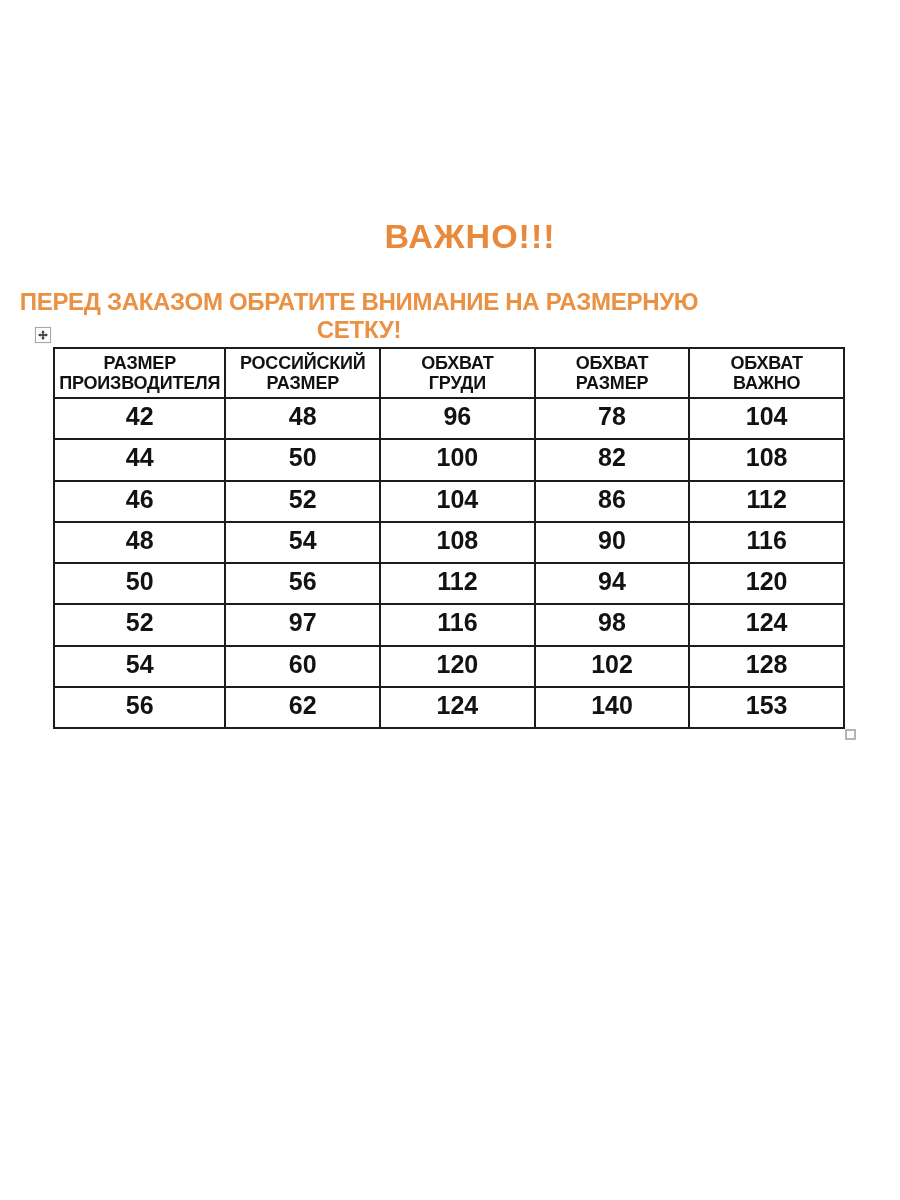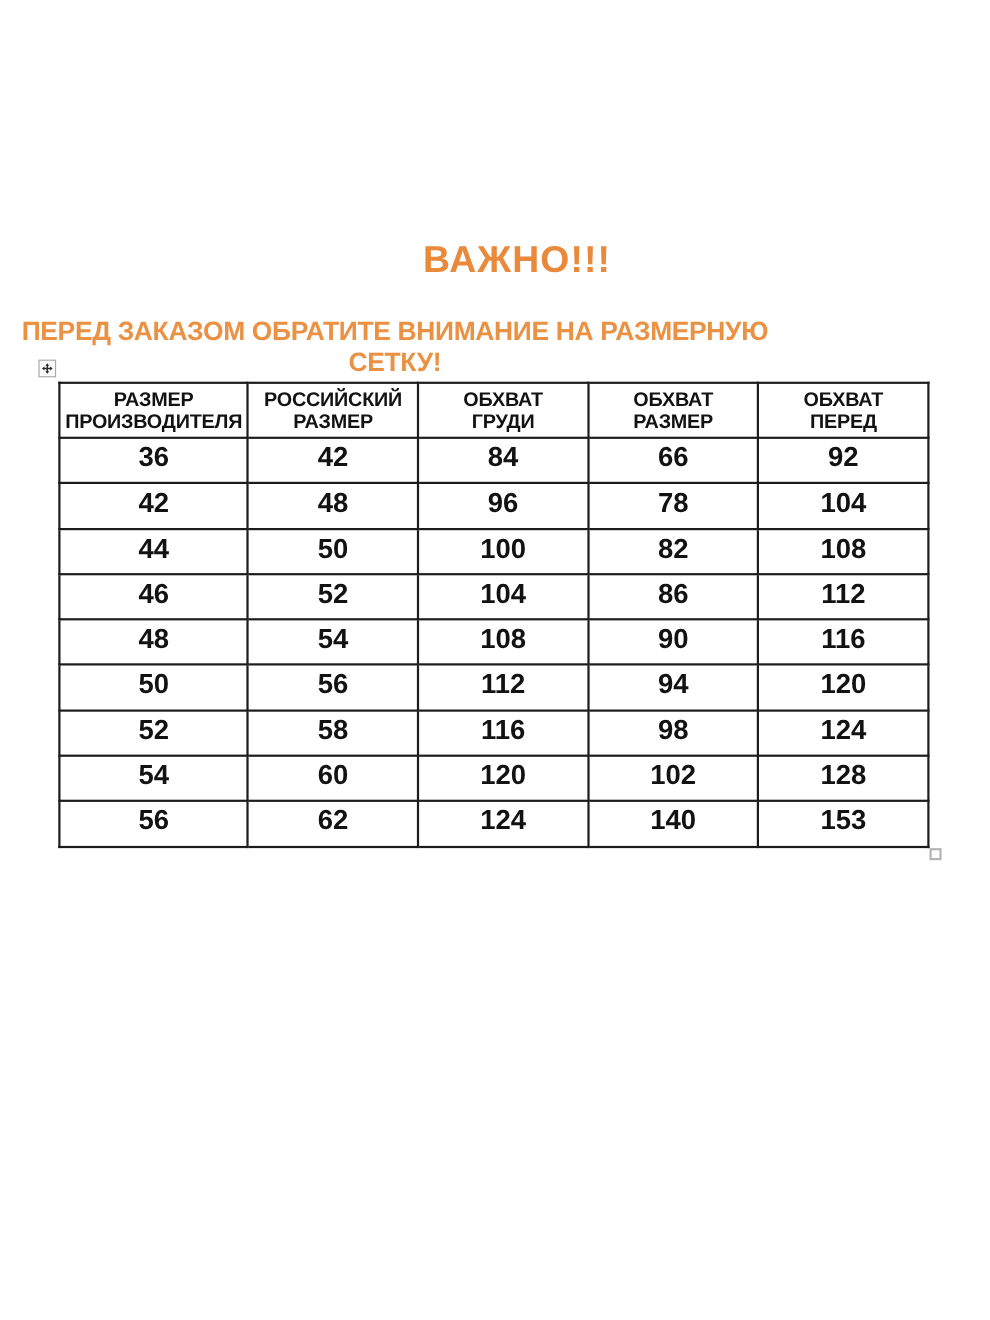--- a/index.html
+++ b/index.html
@@ -90,32 +90,25 @@
             <th>
               <div>ОБХВАТ</div>
               <div>ГРУДИ</div>
             </th>
             <th>
               <div>ОБХВАТ</div>
               <div>РАЗМЕР</div>
             </th>
             <th>
               <div>ОБХВАТ</div>
-              <div>ПЕРЕД</div>
+              <div>ВАЖНО</div>
             </th>
           </tr>
       </thead>
       <tbody id="table-body">
-          <tr>
-            <td>36</td>
-            <td>42</td>
-            <td>84</td>
-            <td>66</td>
-            <td>92</td>
-          </tr>
           <tr>
             <td>42</td>
             <td>48</td>
             <td>96</td>
             <td>78</td>
             <td>104</td>
           </tr>
           <tr>
             <td>44</td>
             <td>50</td>
@@ -139,21 +132,21 @@
           </tr>
           <tr>
             <td>50</td>
             <td>56</td>
             <td>112</td>
             <td>94</td>
             <td>120</td>
           </tr>
           <tr>
             <td>52</td>
-            <td>58</td>
+            <td>97</td>
             <td>116</td>
             <td>98</td>
             <td>124</td>
           </tr>
           <tr>
             <td>54</td>
             <td>60</td>
             <td>120</td>
             <td>102</td>
             <td>128</td>

